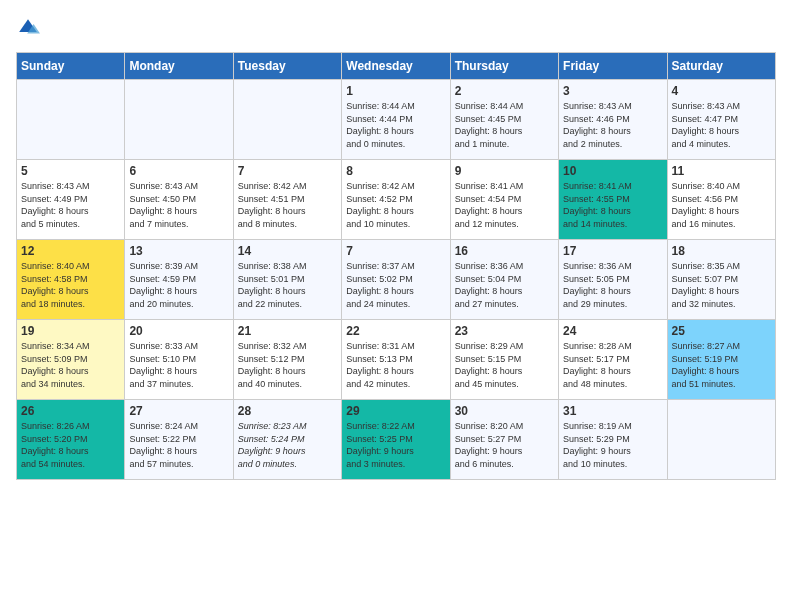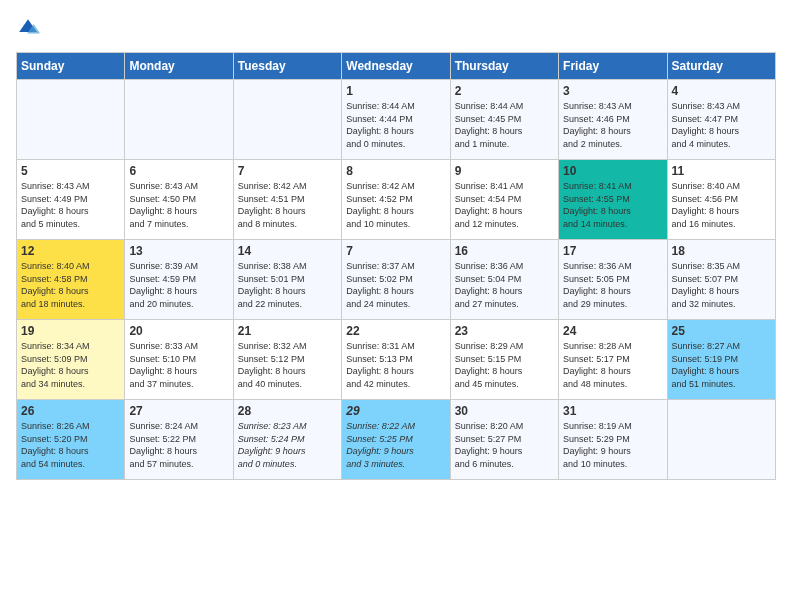--- a/index.html
+++ b/index.html
@@ -279,42 +279,42 @@
         </td>
         <td style="background: #7dd3fc; margin-top: 37px;">
           <span class="day-num">25</span>
           <div class="cell-text" style="white-space: pre-line;">Sunrise: 8:27 AM
 Sunset: 5:19 PM
 Daylight: 8 hours
 and 51 minutes.</div>
         </td>
       </tr>
       <tr>
-        <td style="background: #7dd3fc;">
+        <td style="background: #14b8a6;">
           <span class="day-num">26</span>
           <div class="cell-text" style="white-space: pre-line;">Sunrise: 8:26 AM
 Sunset: 5:20 PM
 Daylight: 8 hours
 and 54 minutes.</div>
         </td>
         <td style="background: rgb(245, 248, 255);">
           <span class="day-num">27</span>
           <div class="cell-text" style="white-space: pre-line;">Sunrise: 8:24 AM
 Sunset: 5:22 PM
 Daylight: 8 hours
 and 57 minutes.</div>
         </td>
         <td style="background: rgb(245, 248, 255);">
           <span class="day-num">28</span>
           <div class="cell-text" style="white-space: pre-line; font-style: italic;">Sunrise: 8:23 AM
 Sunset: 5:24 PM
 Daylight: 9 hours
 and 0 minutes.</div>
         </td>
-        <td style="background: #7dd3fc; font-style: italic;">
+        <td style="background: #14b8a6;">
           <span class="day-num">29</span>
           <div class="cell-text" style="white-space: pre-line;">Sunrise: 8:22 AM
 Sunset: 5:25 PM
 Daylight: 9 hours
 and 3 minutes.</div>
         </td>
         <td style="background: rgb(245, 248, 255);">
           <span class="day-num">30</span>
           <div class="cell-text" style="white-space: pre-line;">Sunrise: 8:20 AM
 Sunset: 5:27 PM

